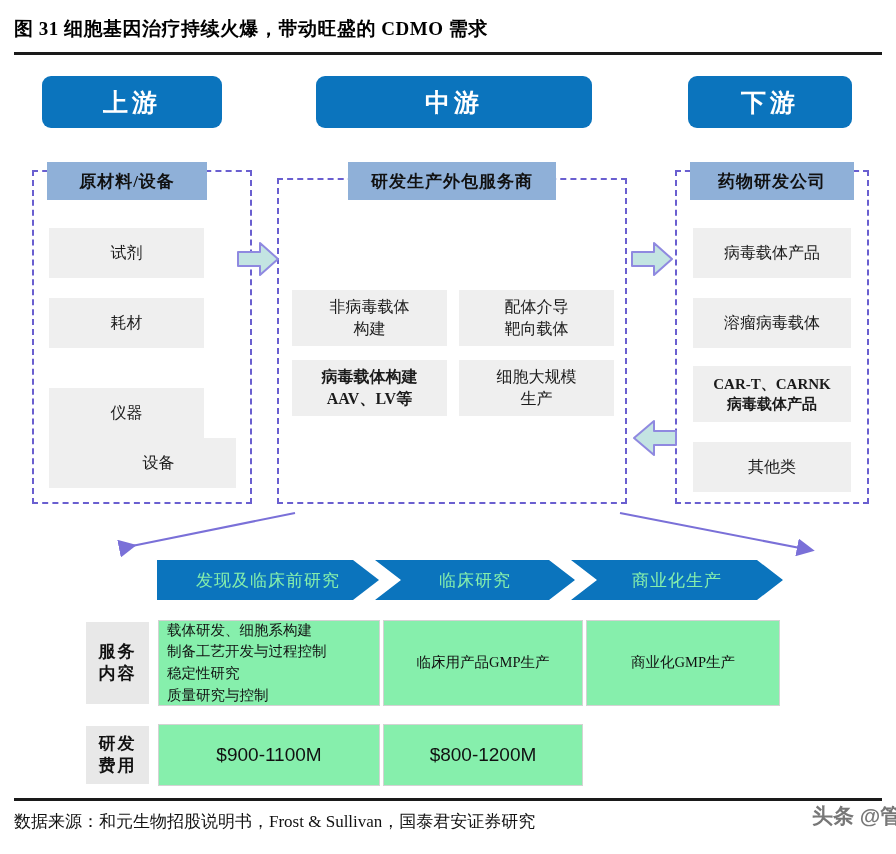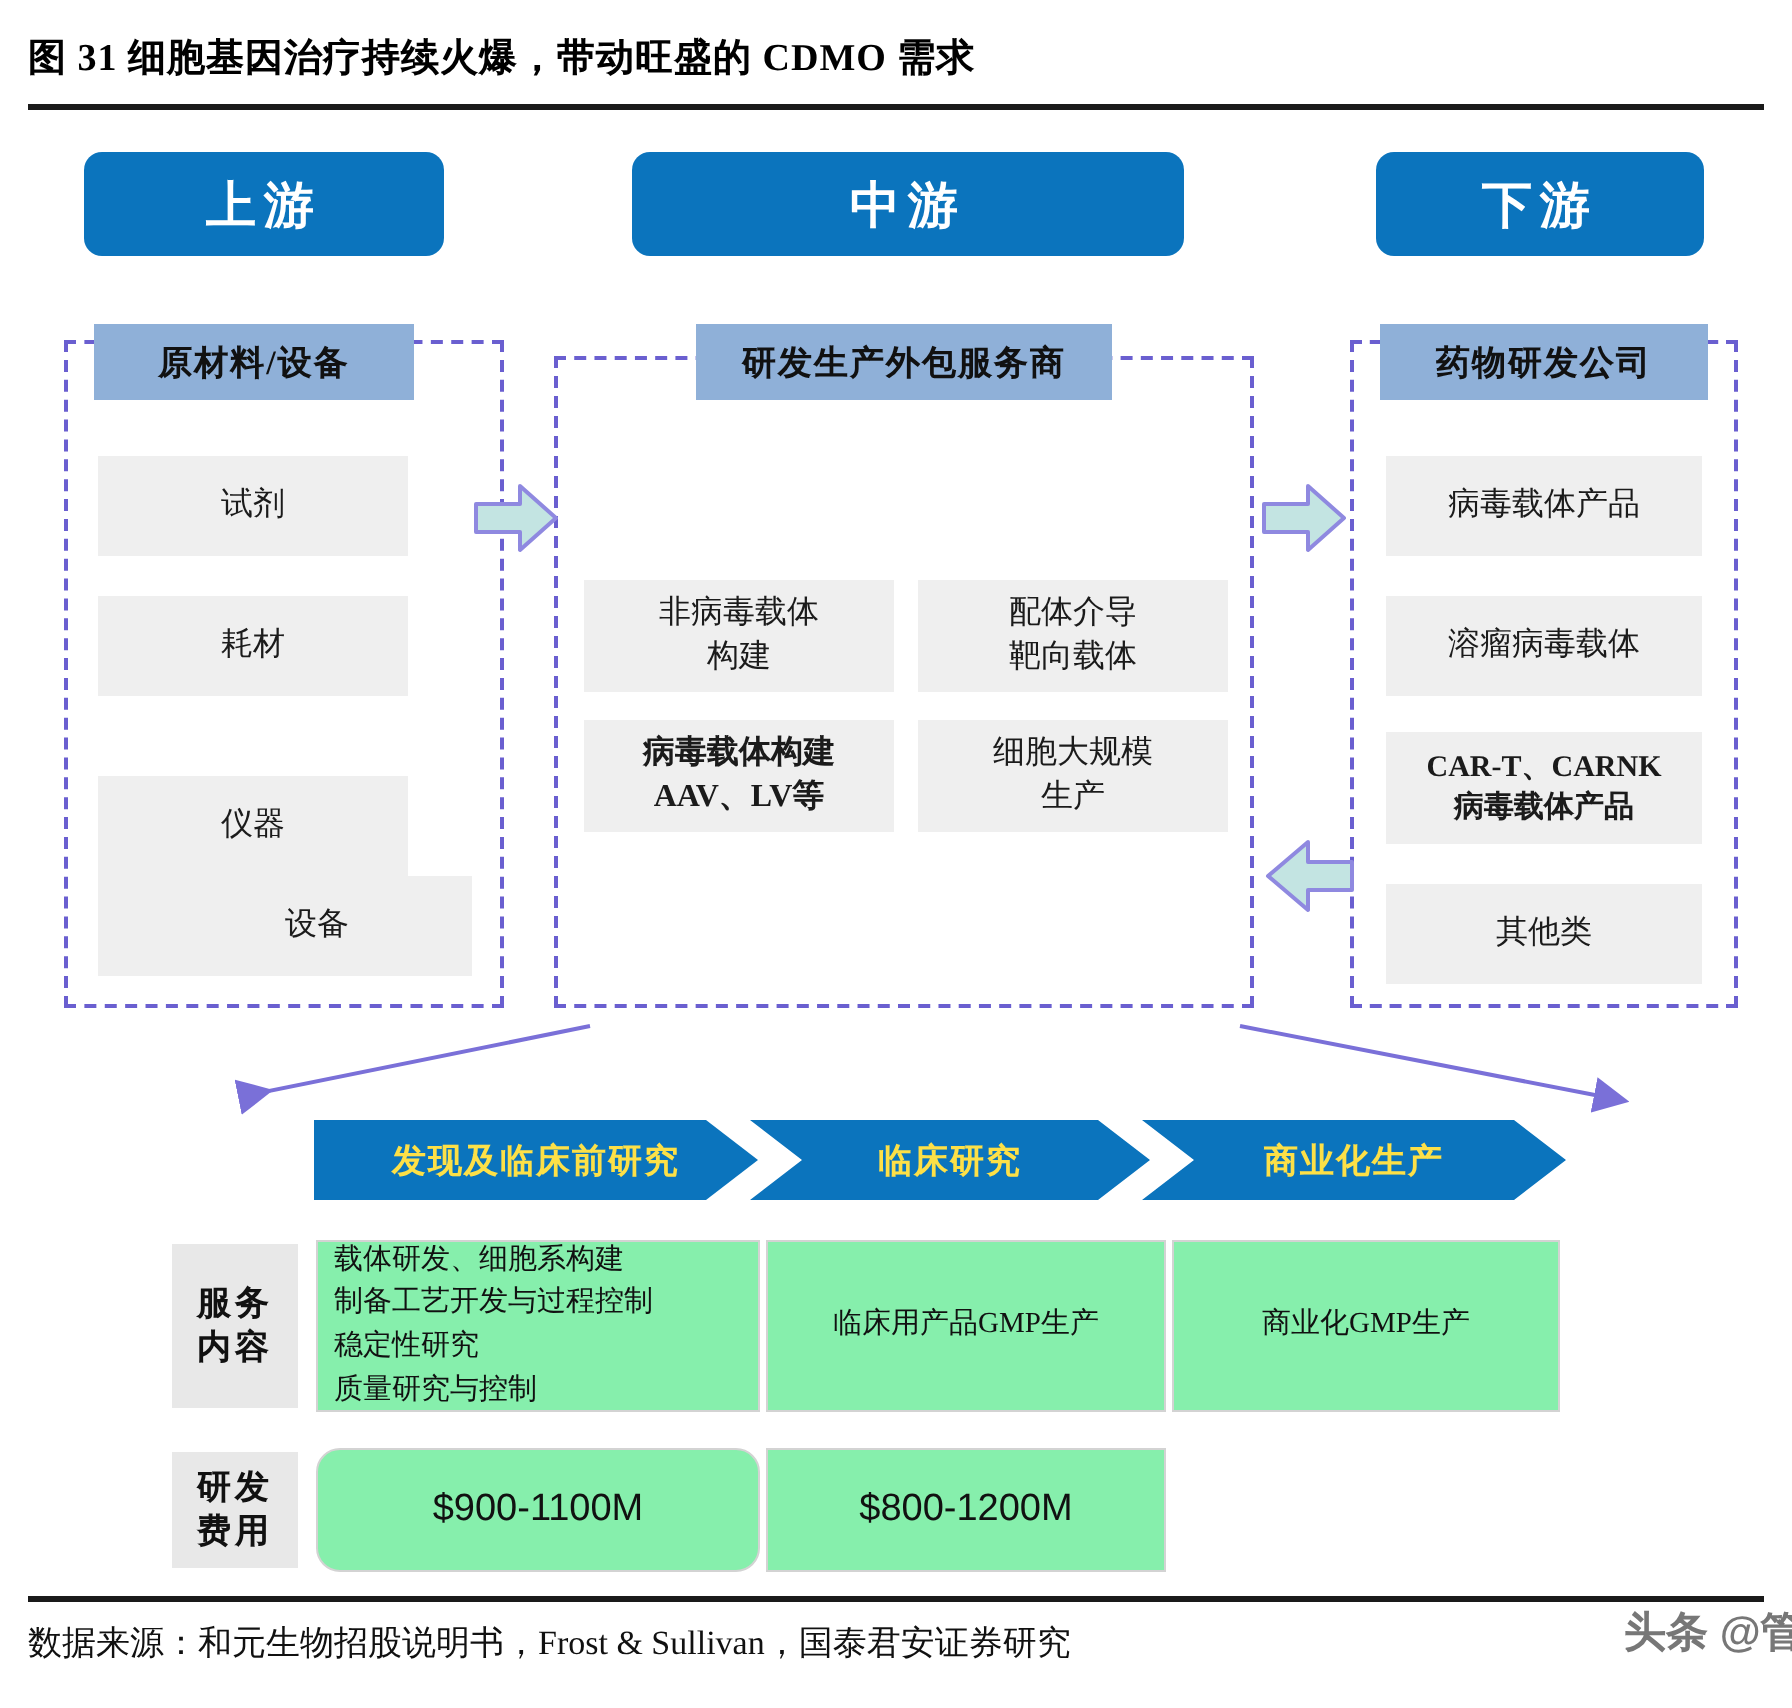--- a/index.html
+++ b/index.html
@@ -61,23 +61,23 @@
     white-space:pre-line;
   }
   .cell.bold{font-weight:bold;}
 
   
   .blockarrow{position:absolute;}
 
   
   .chev{
     position:absolute;
-    background:#0b74bd;color:#fde047;
-    display:flex;align-items:center;justify-content:center;
-    font-size:17px;font-weight:bold;letter-spacing:1px;
+    background:#0b74bd;color:#86efac;
+    display:flex;align-items:center;justify-content:center;
+    font-size:17px;font-weight:normal;letter-spacing:1px;
     white-space:nowrap;
   }
   .chev.c1{clip-path:polygon(0 0, calc(100% - 26px) 0, 100% 50%, calc(100% - 26px) 100%, 0 100%);}
   .chev.cm{clip-path:polygon(0 0, calc(100% - 26px) 0, 100% 50%, calc(100% - 26px) 100%, 0 100%, 26px 50%);}
 
   
   .rowlabel{
     position:absolute;background:#e8e8e8;color:#111;
     display:flex;align-items:center;justify-content:center;
     text-align:left;font-size:17px;font-weight:bold;line-height:1.3;
@@ -183,20 +183,20 @@
   <div class="rowlabel" style="left:86px;top:726px;width:63px;height:58px;">研发
 费用</div>
 
   <div class="tcell left" style="left:158px;top:620px;width:222px;height:86px;">载体研发、细胞系构建
 制备工艺开发与过程控制
 稳定性研究
 质量研究与控制</div>
   <div class="tcell ctr" style="left:383px;top:620px;width:200px;height:86px;">临床用产品GMP生产</div>
   <div class="tcell ctr" style="left:586px;top:620px;width:194px;height:86px;">商业化GMP生产</div>
 
-  <div class="tcell ctr money" style="left:158px;top:724px;width:222px;height:62px;border-radius:12px;">$900-1100M</div>
+  <div class="tcell ctr money" style="left:158px;top:724px;width:222px;height:62px;">$900-1100M</div>
   <div class="tcell ctr money" style="left:383px;top:724px;width:200px;height:62px;">$800-1200M</div>
 
   <div class="rule-bottom"></div>
   <div class="source">数据来源：和元生物招股说明书，Frost &amp; Sullivan，国泰君安证券研究</div>
   <div class="watermark">头条 @管是</div>
 
 </div>
 
 </body></html>

